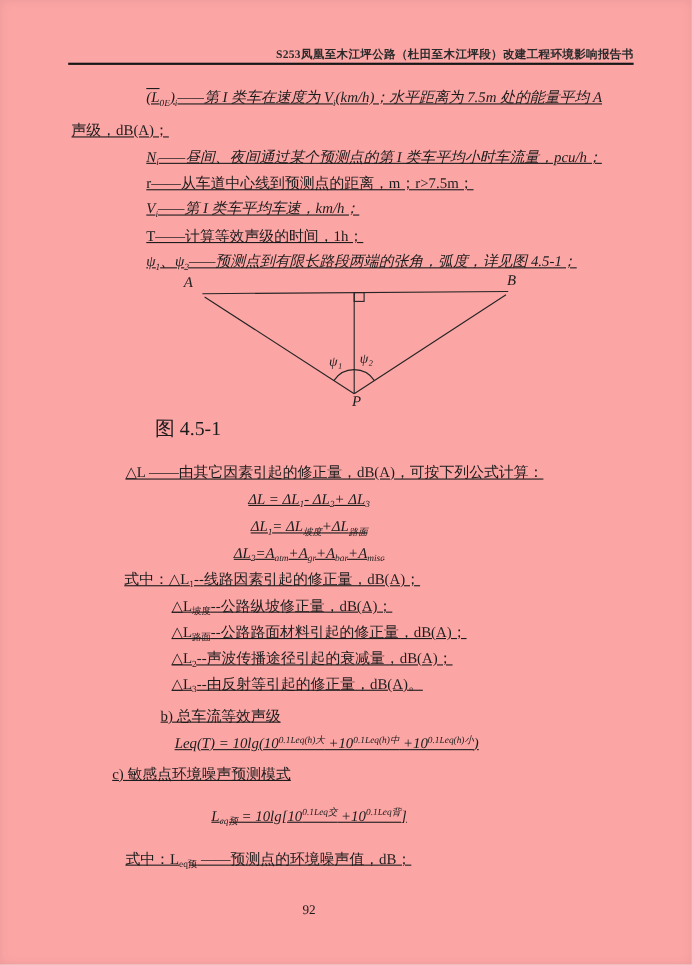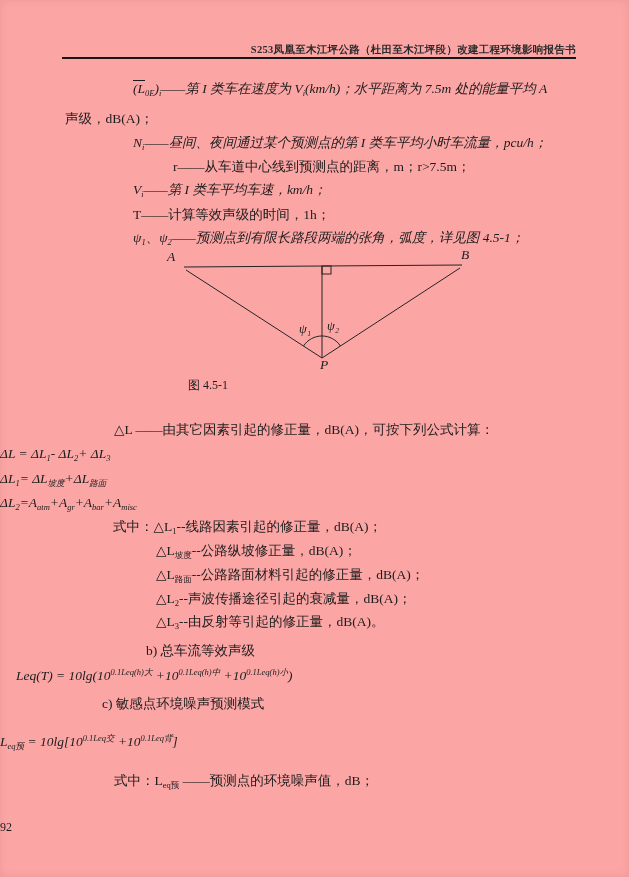--- a/index.html
+++ b/index.html
@@ -8,44 +8,44 @@
     background:#fca5a5;color:#1c1c1c;overflow:hidden;
     font-family:"Liberation Serif","DejaVu Serif",serif;
     box-shadow:inset 0 0 10px rgba(0,0,0,.07);
   }
   .abs{position:absolute;white-space:nowrap;}
   .header-title{
     top:43px;right:53px;font-size:10.5px;font-weight:bold;
     color:#2b2b2b;letter-spacing:.3px;
   }
   .header-rule{top:57px;left:62px;width:514px;height:2px;background:#171717;}
-  .line{font-size:13.5px;}
+  .line{font-size:13.5px;text-decoration:underline;}
   .formula{font-style:italic;}
-  .center{left:0;width:562px;text-align:left;}
+  .center{left:0;width:562px;text-align:center;}
   sub{font-size:8.5px;vertical-align:-3px;letter-spacing:0;}
   sup{font-size:8.5px;vertical-align:5px;}
   .bar{text-decoration:overline;}
   .figlabel{font-style:italic;font-size:13.5px;}
   .psi{font-size:12.5px;}
-  .caption{font-size:12px;margin-left:47px;}
+  .caption{font-size:18px;}
   .pagenum{font-size:12px;}
   svg line, svg path, svg rect{stroke:#242424;stroke-width:1;fill:none;}
 </style>
 </head>
 <body>
 
 <div class="page">
 
   <div class="abs header-title">S253凤凰至木江坪公路（杜田至木江坪段）改建工程环境影响报告书</div>
   <div class="abs header-rule"></div>
 
   <div class="abs line formula" style="top:80px;left:133px;"><span class="bar">(L</span><sub>0E</sub><span>)</span><sub>i</sub><span>——第 I 类车在速度为 V</span><sub>i</sub><span>(km/h)；水平距离为 7.5m 处的能量平均 A</span></div>
   <div class="abs line" style="top:110px;left:65px;">声级，dB(A)；</div>
   <div class="abs line formula" style="top:134px;left:133px;"><span>N</span><sub>i</sub><span>——昼间、夜间通过某个预测点的第 I 类车平均小时车流量，pcu/h；</span></div>
-  <div class="abs line" style="top:158px;left:133px;margin-left:40px;">r——从车道中心线到预测点的距离，m；r&gt;7.5m；</div>
+  <div class="abs line" style="top:158px;left:133px;">r——从车道中心线到预测点的距离，m；r&gt;7.5m；</div>
   <div class="abs line formula" style="top:181px;left:133px;"><span>V</span><sub>i</sub><span>——第 I 类车平均车速，km/h；</span></div>
   <div class="abs line" style="top:206px;left:133px;">T——计算等效声级的时间，1h；</div>
   <div class="abs line formula" style="top:229px;left:133px;"><span>ψ</span><sub>1</sub><span>、ψ</span><sub>2</sub><span>——预测点到有限长路段两端的张角，弧度，详见图 4.5-1；</span></div>
 
   <svg class="abs" style="top:246px;left:160px;" width="320" height="130">
     <line x1="24" y1="21" x2="302" y2="19"></line>
     <line x1="162" y1="20" x2="162" y2="112"></line>
     <rect x="162" y="20" width="9" height="8"></rect>
     <line x1="26" y1="24" x2="162" y2="112"></line>
     <line x1="300" y1="22" x2="162" y2="112"></line>

